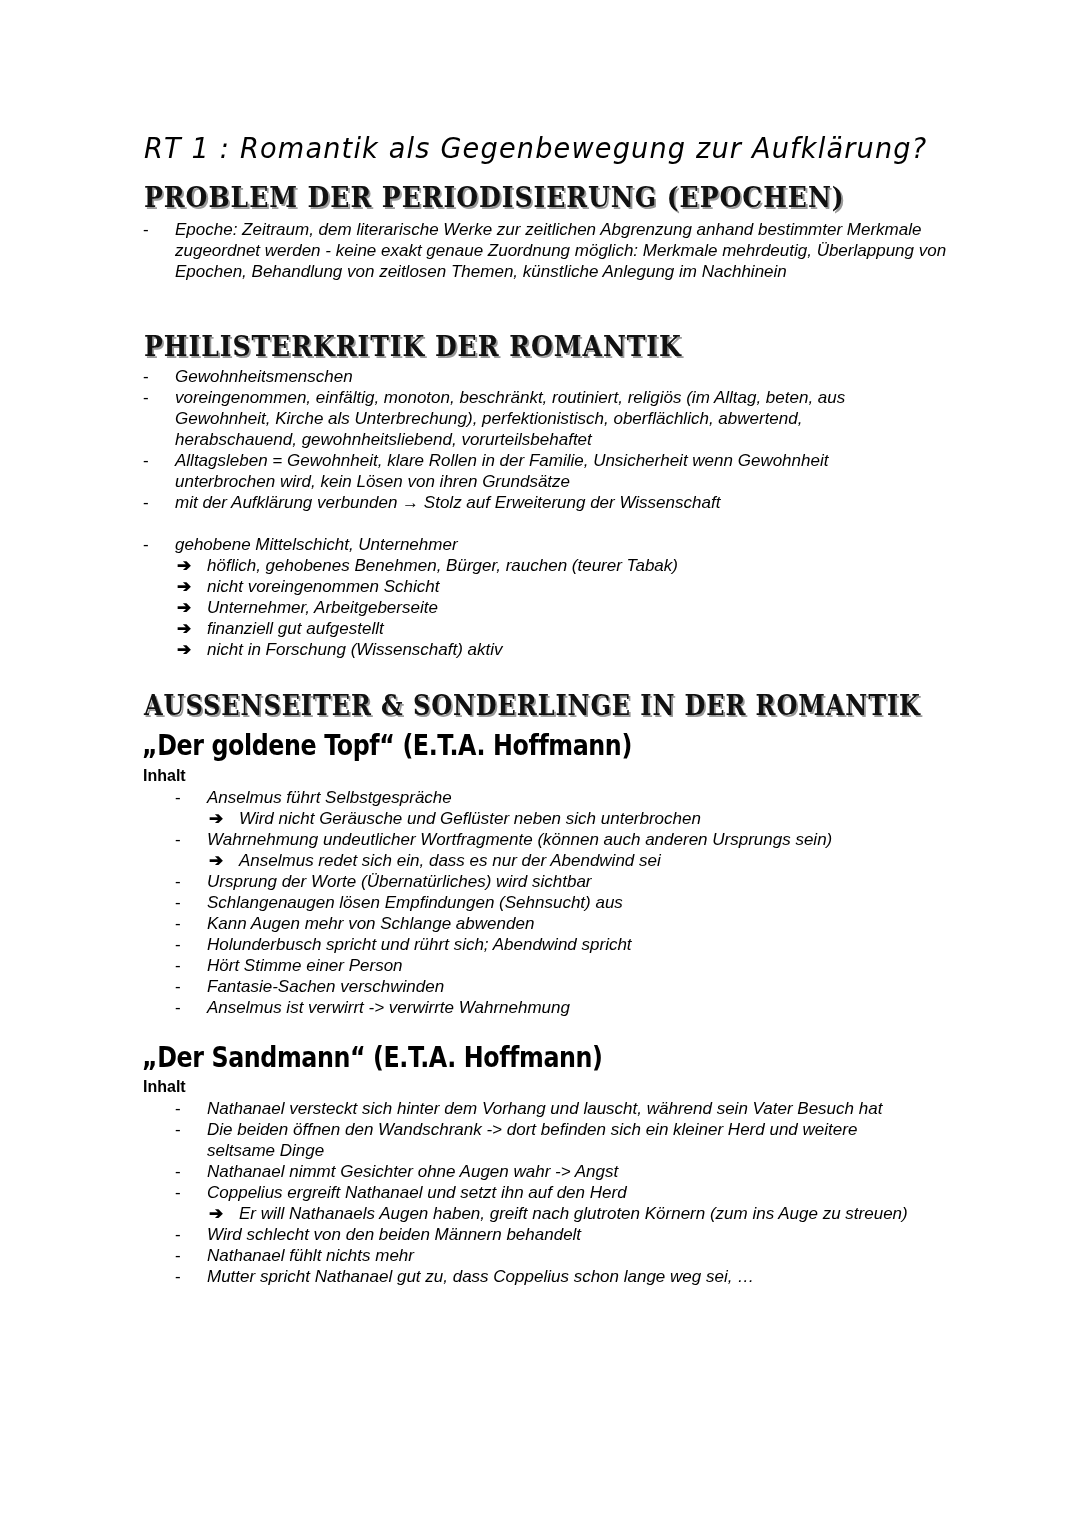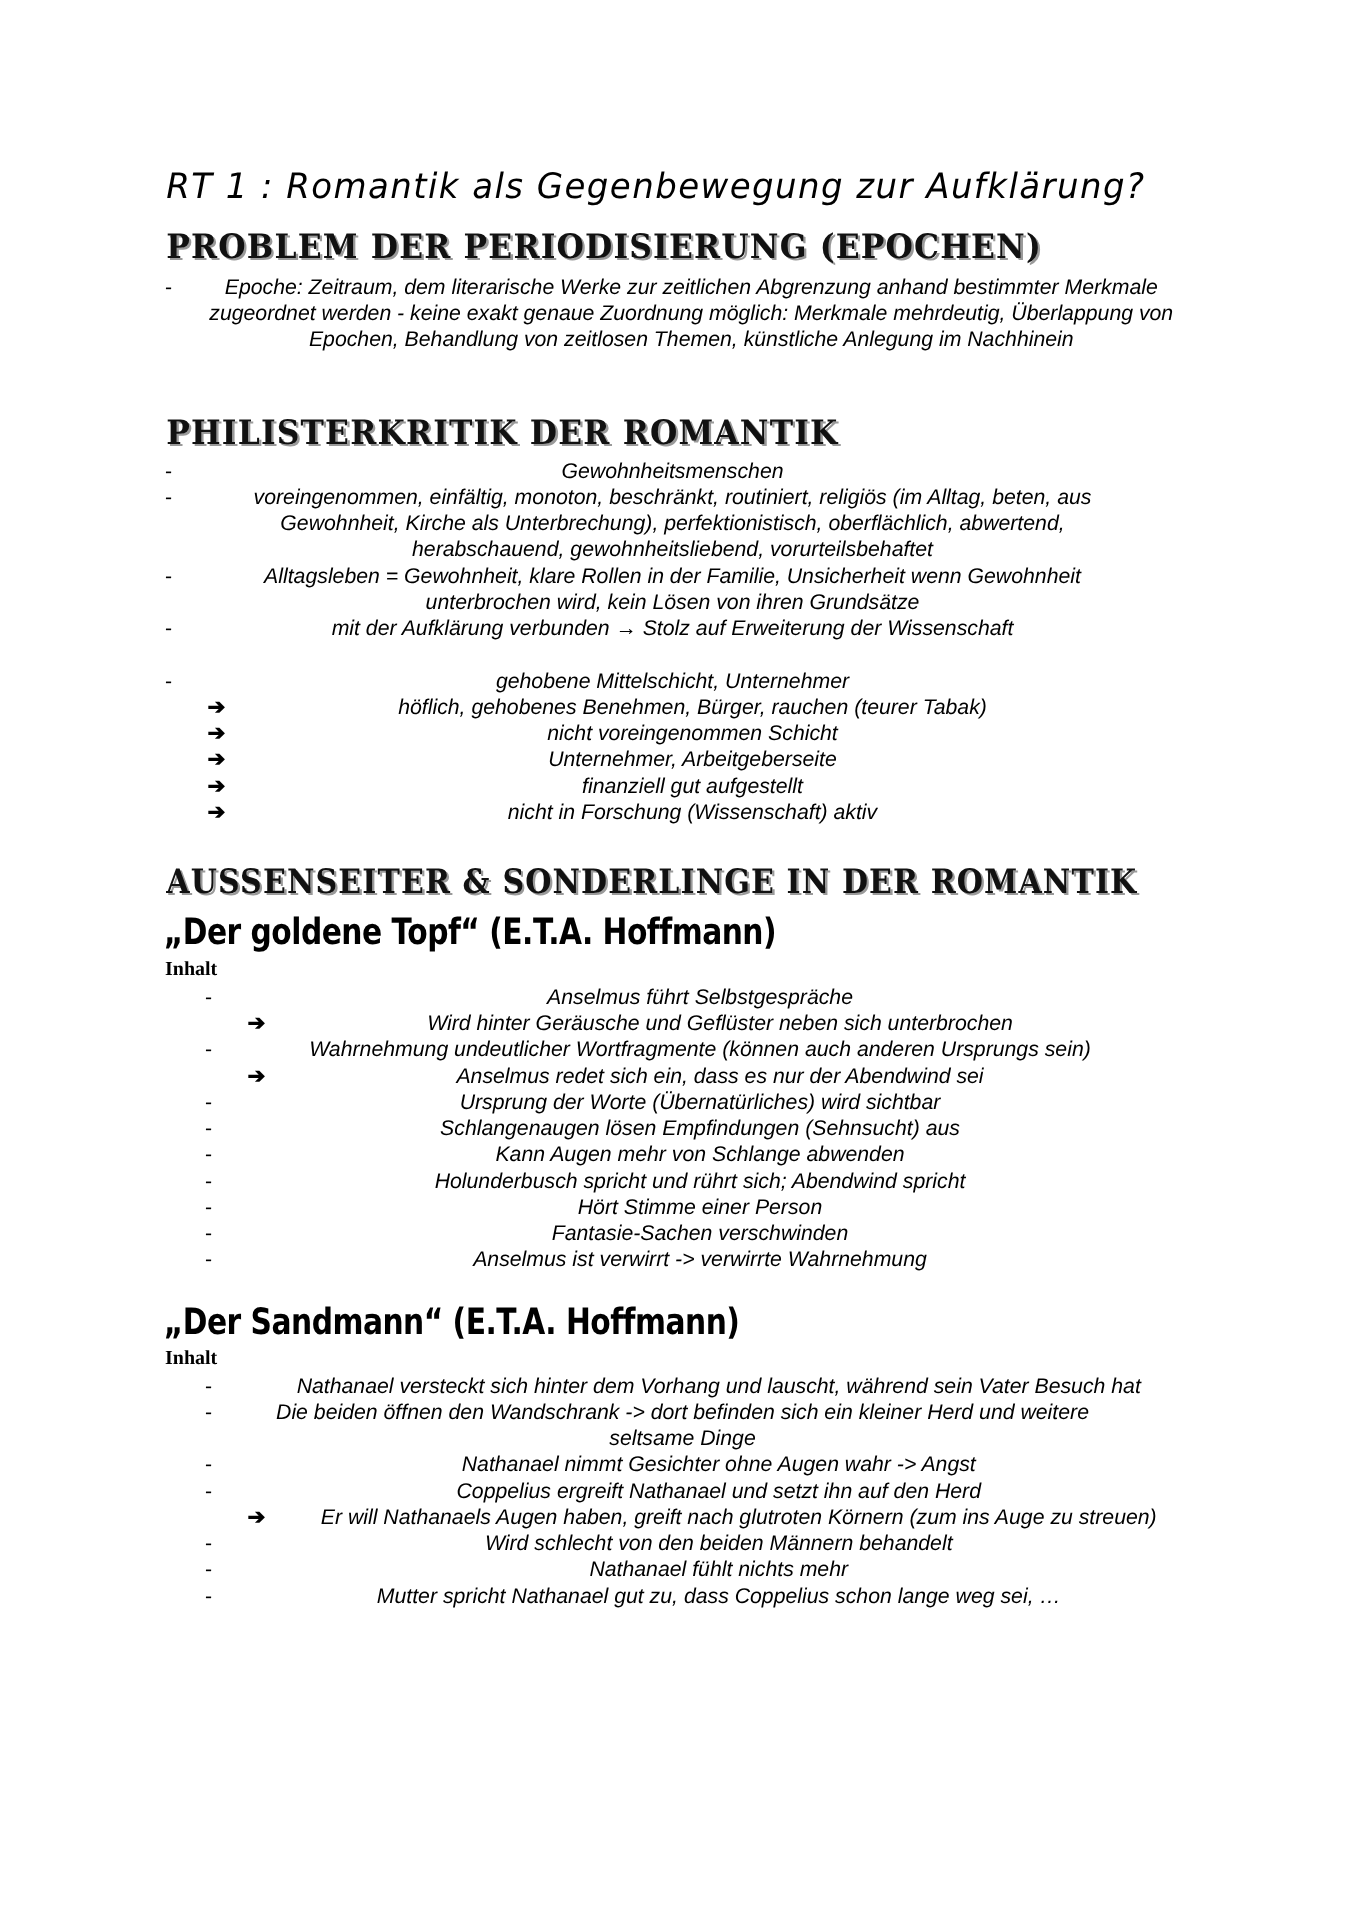--- a/index.html
+++ b/index.html
@@ -10,24 +10,23 @@
     body {
       width: 1080px;
       height: 1527px;
       position: relative;
       overflow: hidden;
       color: #000;
       font-family: "Liberation Sans", sans-serif;
     }
     .page {
       position: absolute;
-      left: 3px; top: 0;
+      left: 14px; top: 0;
       width: 980px;
       height: 1527px;
-      text-align: center;
     }
     .doc-title {
       position: absolute;
       left: 130px;
       top: 132px;
       font-family: "DejaVu Sans", sans-serif;
       font-style: italic;
       font-size: 28px;
       letter-spacing: 1.2px;
       font-weight: normal;
@@ -55,21 +54,21 @@
       font-weight: bold;
       font-size: 29px;
       white-space: nowrap;
       letter-spacing: -0.5px;
       transform: scaleX(0.82);
       transform-origin: left top;
     }
     .label {
       position: absolute;
       left: 129px;
-      font-family: Liberation Serif, serif;
+      font-family: Liberation Sans, sans-serif;
       font-weight: bold;
       font-size: 16px;
     }
     .list {
       position: absolute;
       margin: 0;
       padding: 0;
       list-style: none;
       font-size: 17px;
       line-height: 21px;
@@ -169,21 +168,21 @@
 
   <div class="work-head" style="top:728px;">„Der goldene Topf“ (E.T.A. Hoffmann)</div>
   <div class="label" style="top:767px;">Inhalt</div>
   <ul class="list dash" style="left:161px; top:787px; width:760px;">
     <li class="d">
       <span class="dash-mark">-</span>
       <span class="txt">Anselmus führt Selbstgespräche</span>
     </li>
     <li class="arr" style="padding-left:64px;">
       <span class="arr-mark" style="left:34px;">➔</span>
-      <span class="txt">Wird hinter Geräusche und Geflüster neben sich unterbrochen</span>
+      <span class="txt">Wird nicht Geräusche und Geflüster neben sich unterbrochen</span>
     </li>
     <li class="d">
       <span class="dash-mark">-</span>
       <span class="txt">Wahrnehmung undeutlicher Wortfragmente (können auch anderen Ursprungs sein)</span>
     </li>
     <li class="arr" style="padding-left:64px;">
       <span class="arr-mark" style="left:34px;">➔</span>
       <span class="txt">Anselmus redet sich ein, dass es nur der Abendwind sei</span>
     </li>
     <li class="d">

